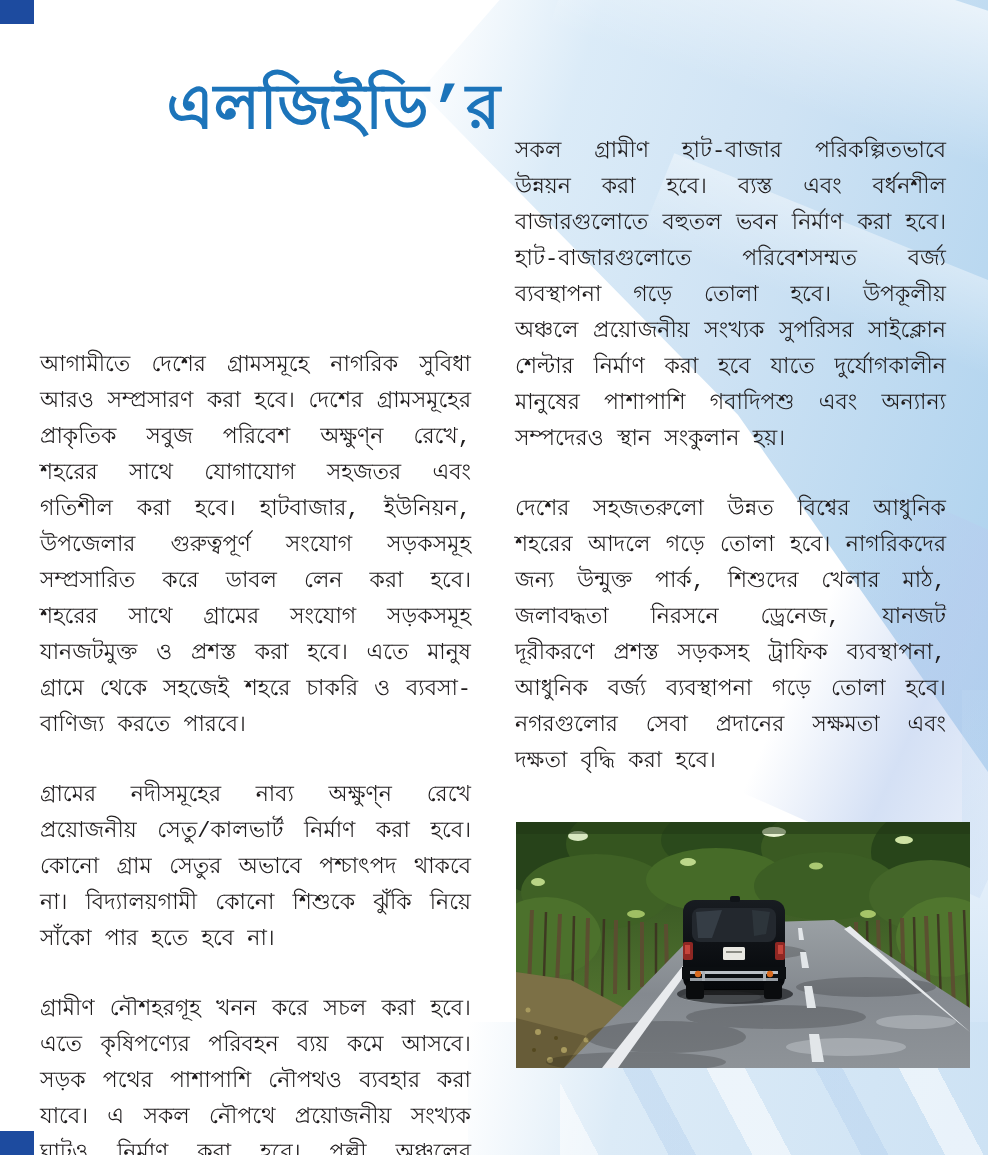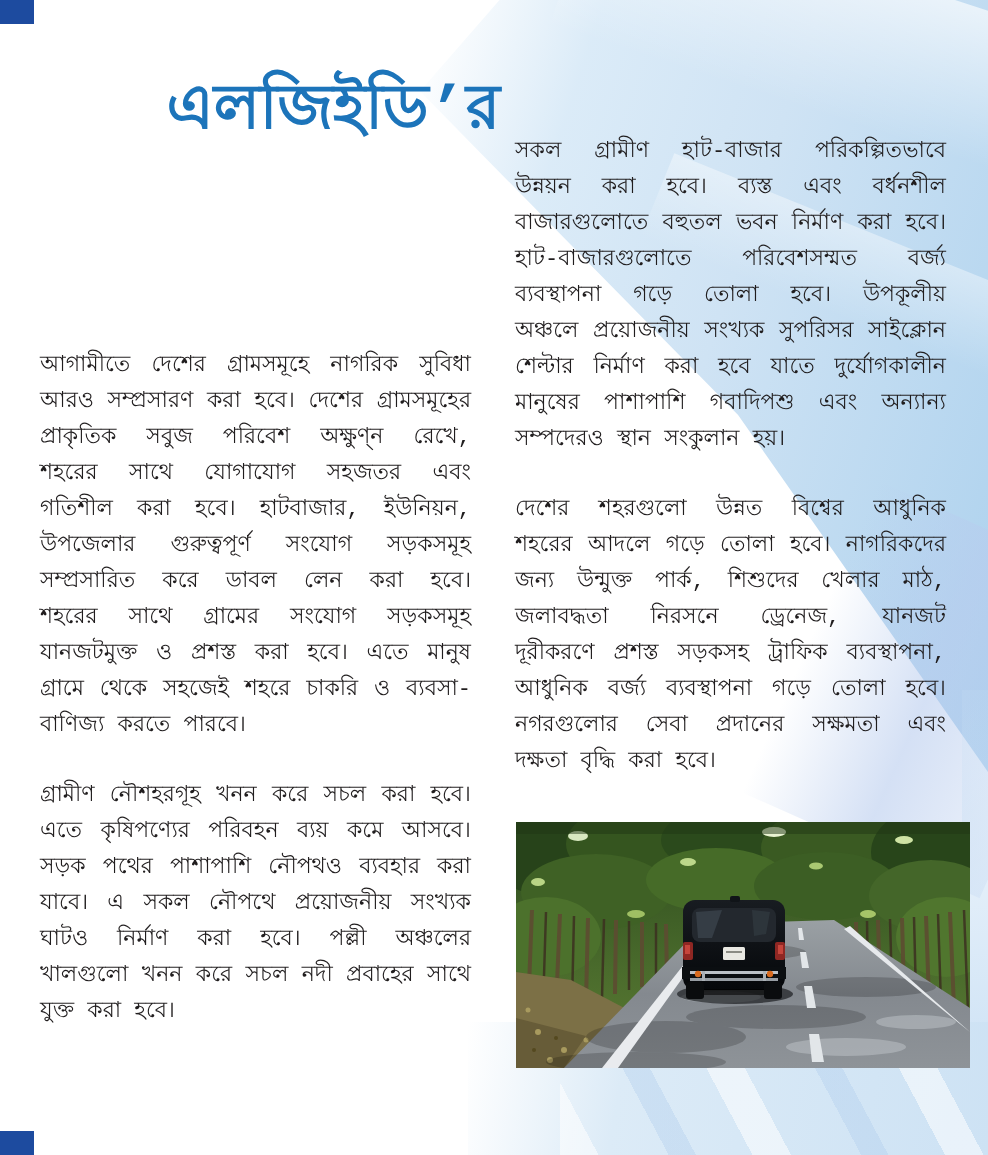--- a/index.html
+++ b/index.html
@@ -84,26 +84,27 @@
   <div class="bg bg-bottom-facets"></div>
   <div class="corner-tab top"></div>
   <div class="corner-tab bottom"></div>
 
   <h1 class="title">
     <span>এলজিইডি’র</span>
   </h1>
 
   <div class="col col-left">
     <p>আগামীতে দেশের গ্রামসমূহে নাগরিক সুবিধা আরও সম্প্রসারণ করা হবে। দেশের গ্রামসমূহের প্রাকৃতিক সবুজ পরিবেশ অক্ষুণ্ন রেখে, শহরের সাথে যোগাযোগ সহজতর এবং গতিশীল করা হবে। হাটবাজার, ইউনিয়ন, উপজেলার গুরুত্বপূর্ণ সংযোগ সড়কসমূহ সম্প্রসারিত করে ডাবল লেন করা হবে। শহরের সাথে গ্রামের সংযোগ সড়কসমূহ যানজটমুক্ত ও প্রশস্ত করা হবে। এতে মানুষ গ্রামে থেকে সহজেই শহরে চাকরি ও ব্যবসা-বাণিজ্য করতে পারবে।</p>
+    <p>গ্রামের নদীসমূহের নাব্য অক্ষুণ্ন রেখে প্রয়োজনীয় সেতু/কালভার্ট নির্মাণ করা হবে। কোনো গ্রাম সেতুর অভাবে পশ্চাৎপদ থাকবে না। বিদ্যালয়গামী কোনো শিশুকে ঝুঁকি নিয়ে সাঁকো পার হতে হবে না।</p>
     <p>গ্রামীণ নৌশহরগূহ খনন করে সচল করা হবে। এতে কৃষিপণ্যের পরিবহন ব্যয় কমে আসবে। সড়ক পথের পাশাপাশি নৌপথও ব্যবহার করা যাবে। এ সকল নৌপথে প্রয়োজনীয় সংখ্যক ঘাটও নির্মাণ করা হবে। পল্লী অঞ্চলের খালগুলো খনন করে সচল নদী প্রবাহের সাথে যুক্ত করা হবে।</p>
   </div>
 
   <div class="col col-right">
     <p>সকল গ্রামীণ হাট-বাজার পরিকল্পিতভাবে উন্নয়ন করা হবে। ব্যস্ত এবং বর্ধনশীল বাজারগুলোতে বহুতল ভবন নির্মাণ করা হবে। হাট-বাজারগুলোতে পরিবেশসম্মত বর্জ্য ব্যবস্থাপনা গড়ে তোলা হবে। উপকূলীয় অঞ্চলে প্রয়োজনীয় সংখ্যক সুপরিসর সাইক্লোন শেল্টার নির্মাণ করা হবে যাতে দুর্যোগকালীন মানুষের পাশাপাশি গবাদিপশু এবং অন্যান্য সম্পদেরও স্থান সংকুলান হয়।</p>
-    <p>দেশের শহরগুলো উন্নত বিশ্বের আধুনিক শহরের আদলে গড়ে তোলা হবে। নাগরিকদের জন্য উন্মুক্ত পার্ক, শিশুদের খেলার মাঠ, জলাবদ্ধতা নিরসনে ড্রেনেজ, যানজট দূরীকরণে প্রশস্ত সড়কসহ ট্রাফিক ব্যবস্থাপনা, আধুনিক বর্জ্য ব্যবস্থাপনা গড়ে তোলা হবে। নগরগুলোর সেবা প্রদানের সক্ষমতা এবং দক্ষতা বৃদ্ধি করা হবে।</p>
+    <p>দেশের সহজতরুলো উন্নত বিশ্বের আধুনিক শহরের আদলে গড়ে তোলা হবে। নাগরিকদের জন্য উন্মুক্ত পার্ক, শিশুদের খেলার মাঠ, জলাবদ্ধতা নিরসনে ড্রেনেজ, যানজট দূরীকরণে প্রশস্ত সড়কসহ ট্রাফিক ব্যবস্থাপনা, আধুনিক বর্জ্য ব্যবস্থাপনা গড়ে তোলা হবে। নগরগুলোর সেবা প্রদানের সক্ষমতা এবং দক্ষতা বৃদ্ধি করা হবে।</p>
   </div>
 
   <figure class="photo" role="img" aria-label="কালো এসইউভি গাড়ি গাছে ঘেরা গ্রামীণ পাকা সড়কে">
     <svg viewBox="0 0 454 246" xmlns="http://www.w3.org/2000/svg">
       <defs>
         <linearGradient id="gFor" x1="0" y1="0" x2="0" y2="1">
           <stop offset="0" stop-color="#2c4a1d"></stop>
           <stop offset=".6" stop-color="#4a6b2c"></stop>
           <stop offset="1" stop-color="#5d7c33"></stop>
         </linearGradient>

